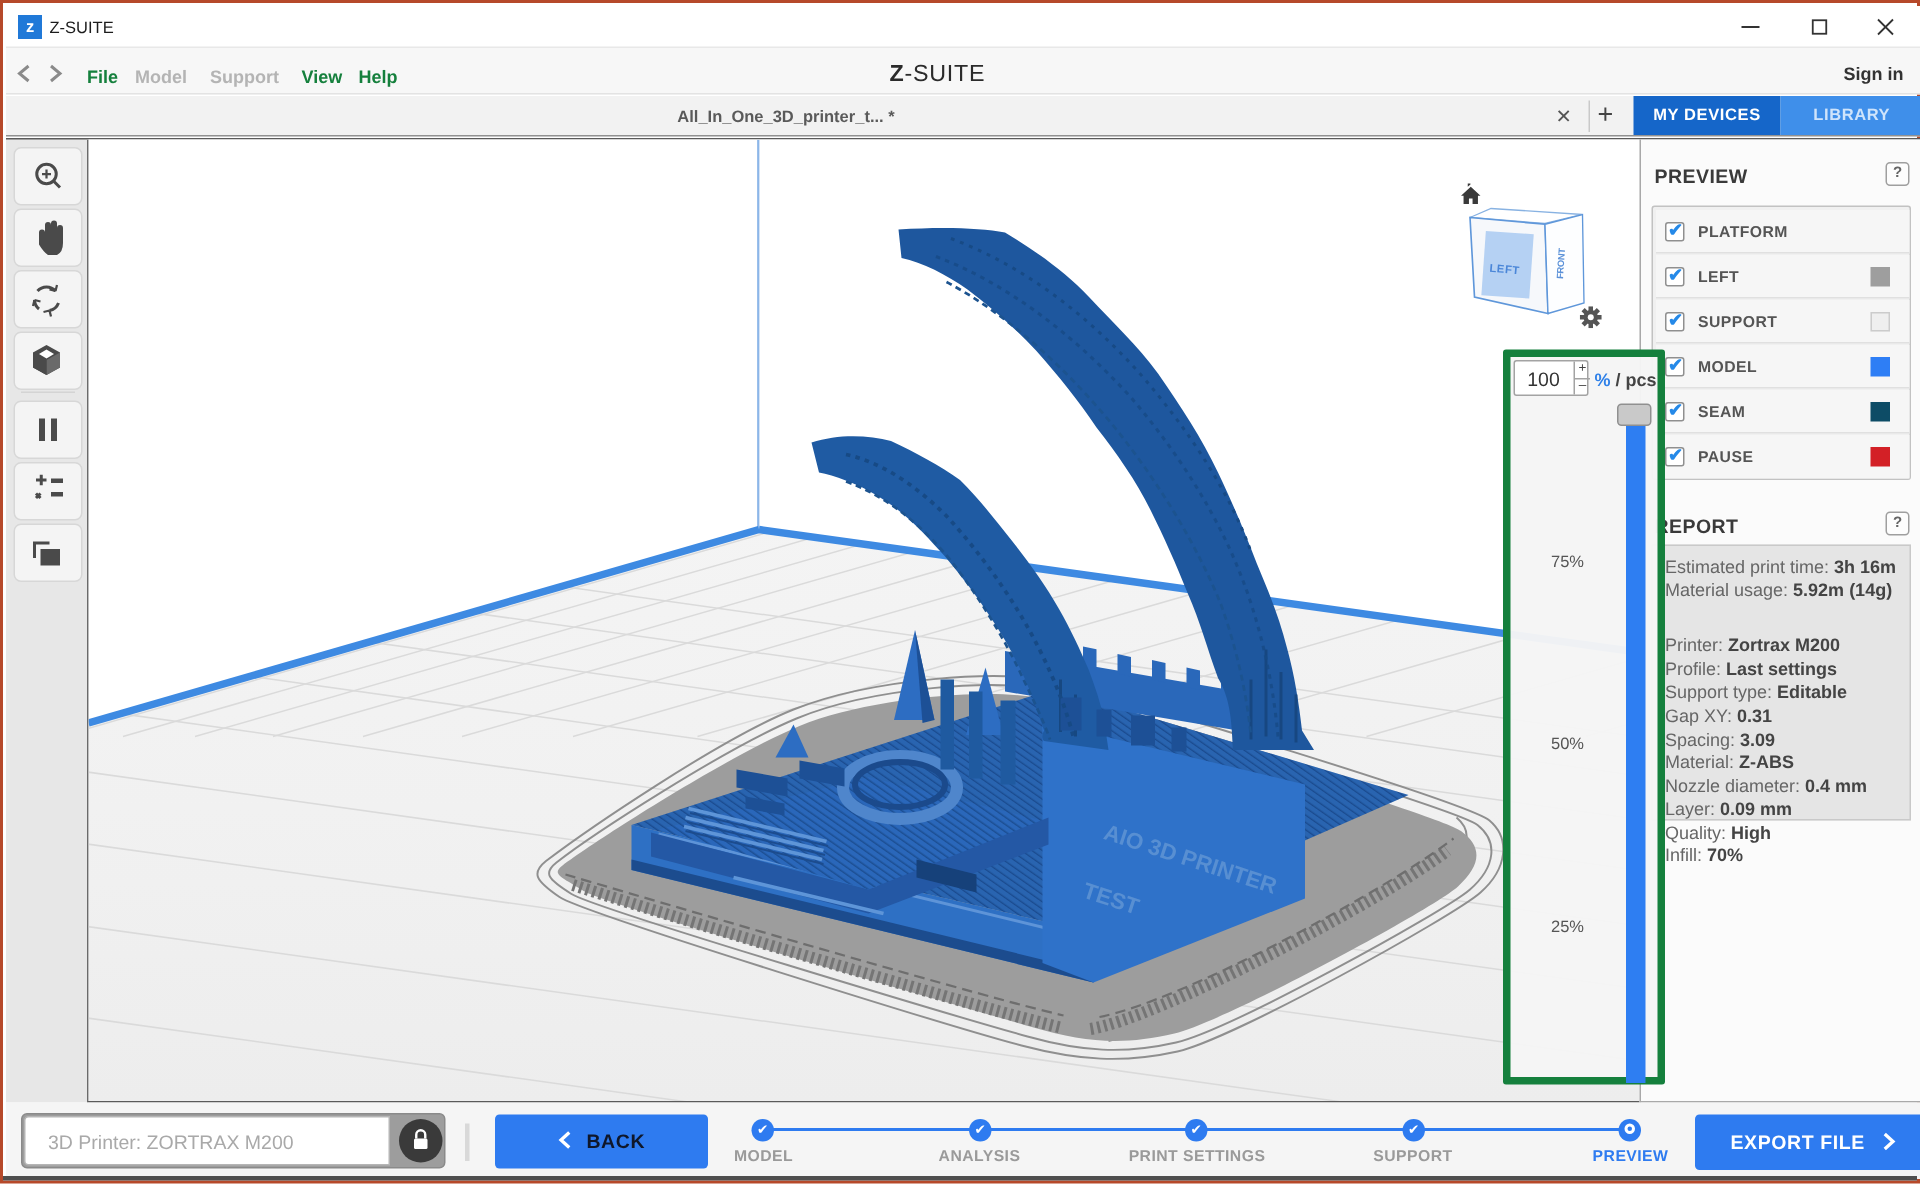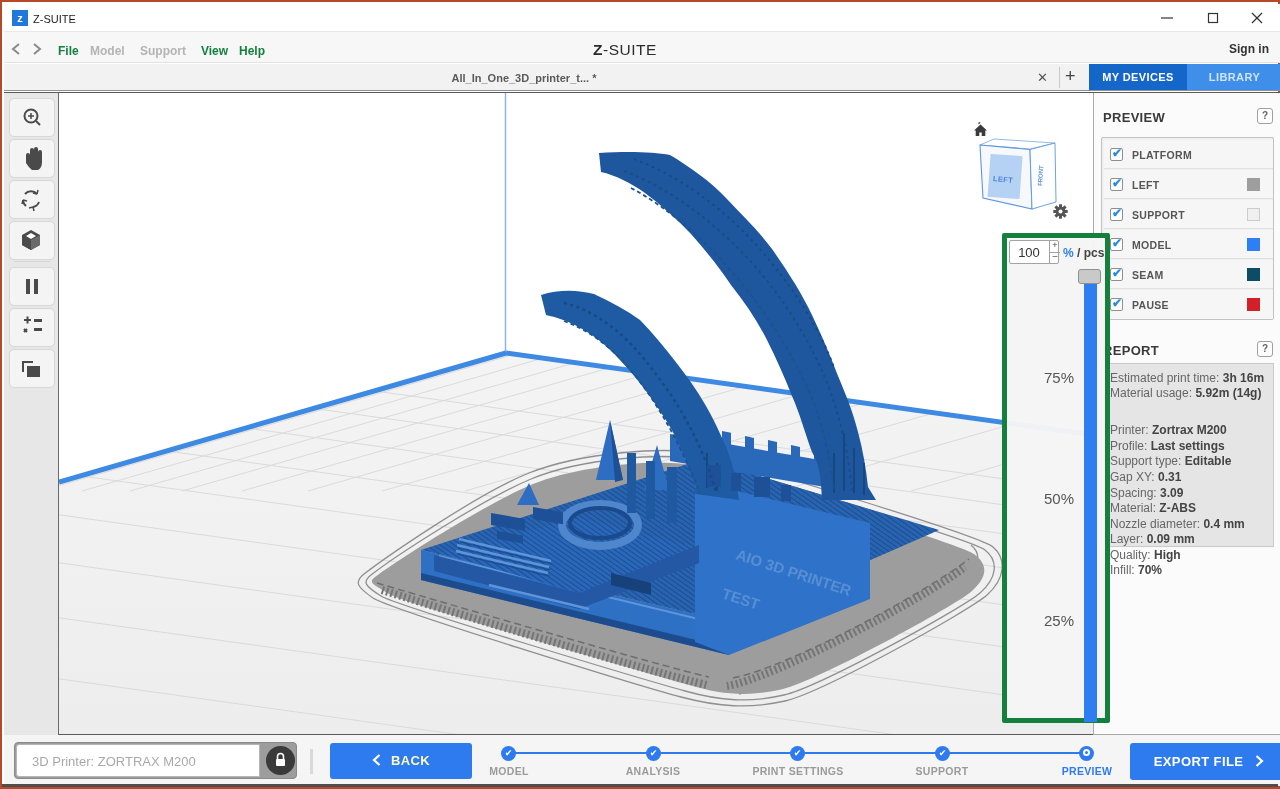--- a/index.html
+++ b/index.html
@@ -43,34 +43,34 @@
 #repbox{left:7px;top:270px;width:173px;height:184px;background:#e5e5e5;border:1px solid #c9c9c9}
 .rline{left:8px;font-size:12px;color:#666;white-space:nowrap}
 .rline b{color:#444}
 
 #bottombar{left:2px;top:733px;width:1276px;height:51px;background:#f5f5f5}
 #darkstrip{left:2px;top:784px;width:1276px;height:3px;background:#4e4e4e}
 #printerinput{left:10px;top:7px;width:283px;height:37px;background:#9d9d9d;border:1px solid #8a8a8a;border-radius:4px}
 #printerwhite{left:1px;top:1px;width:244px;height:33px;background:#fff;border:1px solid #b5b5b5;border-radius:3px 0 0 3px;font-size:13px;color:#a9a9a9;line-height:33px;padding-left:15px}
 #lockbtn{left:251px;top:3px;width:29px;height:29px;background:#3a3a3a;border-radius:50%;color:#fff;text-align:center;line-height:29px;font-size:12px}
 #bdiv{left:306px;top:14px;width:3px;height:25px;background:#d9d9d9}
-#backbtn{left:326px;top:8px;width:142px;height:36px;background:#2e7bf0;border-radius:3px;color:#fef9c3;font-size:13px;font-weight:bold;text-align:center;line-height:36px;letter-spacing:.4px}
+#backbtn{left:326px;top:8px;width:142px;height:36px;background:#2e7bf0;border-radius:3px;color:#0f172a;font-size:13px;font-weight:bold;text-align:center;line-height:36px;letter-spacing:.4px}
 #exportbtn{left:1126px;top:8px;width:158px;height:37px;background:#2e7bf0;border-radius:3px;color:#fff;font-size:13px;font-weight:bold;text-align:center;line-height:37px;letter-spacing:.4px}
 #stepline{left:505px;top:17px;width:578px;height:2px;background:#2e7bf0}
 .stepc{top:11px;width:15px;height:15px;background:#2e7bf0;border-radius:50%;color:#fff;font-size:9px;text-align:center;line-height:15px}
 .stepl{top:30px;width:110px;text-align:center;font-size:10.5px;font-weight:bold;color:#9a9a9a;letter-spacing:.3px}
 
 #sliderpanel{left:998px;top:140px;width:108px;height:490px;background:rgba(245,245,245,.97);border:5px solid #15803d;border-radius:2px}
 #spin{left:2px;top:2px;width:50px;height:24px;background:#fff;border:1px solid #a3a3a3;border-radius:2px}
 #spinval{left:0;top:4px;width:38px;text-align:center;font-size:13px;color:#333}
 #spinbtns{left:39px;top:0;width:10px;height:22px;border-left:1px solid #a3a3a3}
 #pctlab{left:56px;top:8px;font-size:12px;color:#444;font-weight:bold;white-space:nowrap}
 #strack{left:77px;top:43px;width:13px;height:441px;background:#2e7ef2}
 #shandle{left:71px;top:31px;width:23px;height:15px;background:#c9c9c9;border:1px solid #909090;border-radius:3px}
-.spct{font-size:15px;color:#555;width:40px;text-align:right;left:27px}
+.spct{font-size:11px;color:#555;width:40px;text-align:left;left:27px}
 </style>
 </head>
 <body>
 <div id="win">
 
 <div class="abs" id="titlebar">
   <div class="abs" id="zlogo">z</div>
   <div class="abs" id="ttext">Z-SUITE</div>
   <svg class="abs" style="left:1140px;top:0" width="136" height="29">
     <line x1="17" y1="14" x2="29" y2="14" stroke="#333" stroke-width="1.2"></line>

